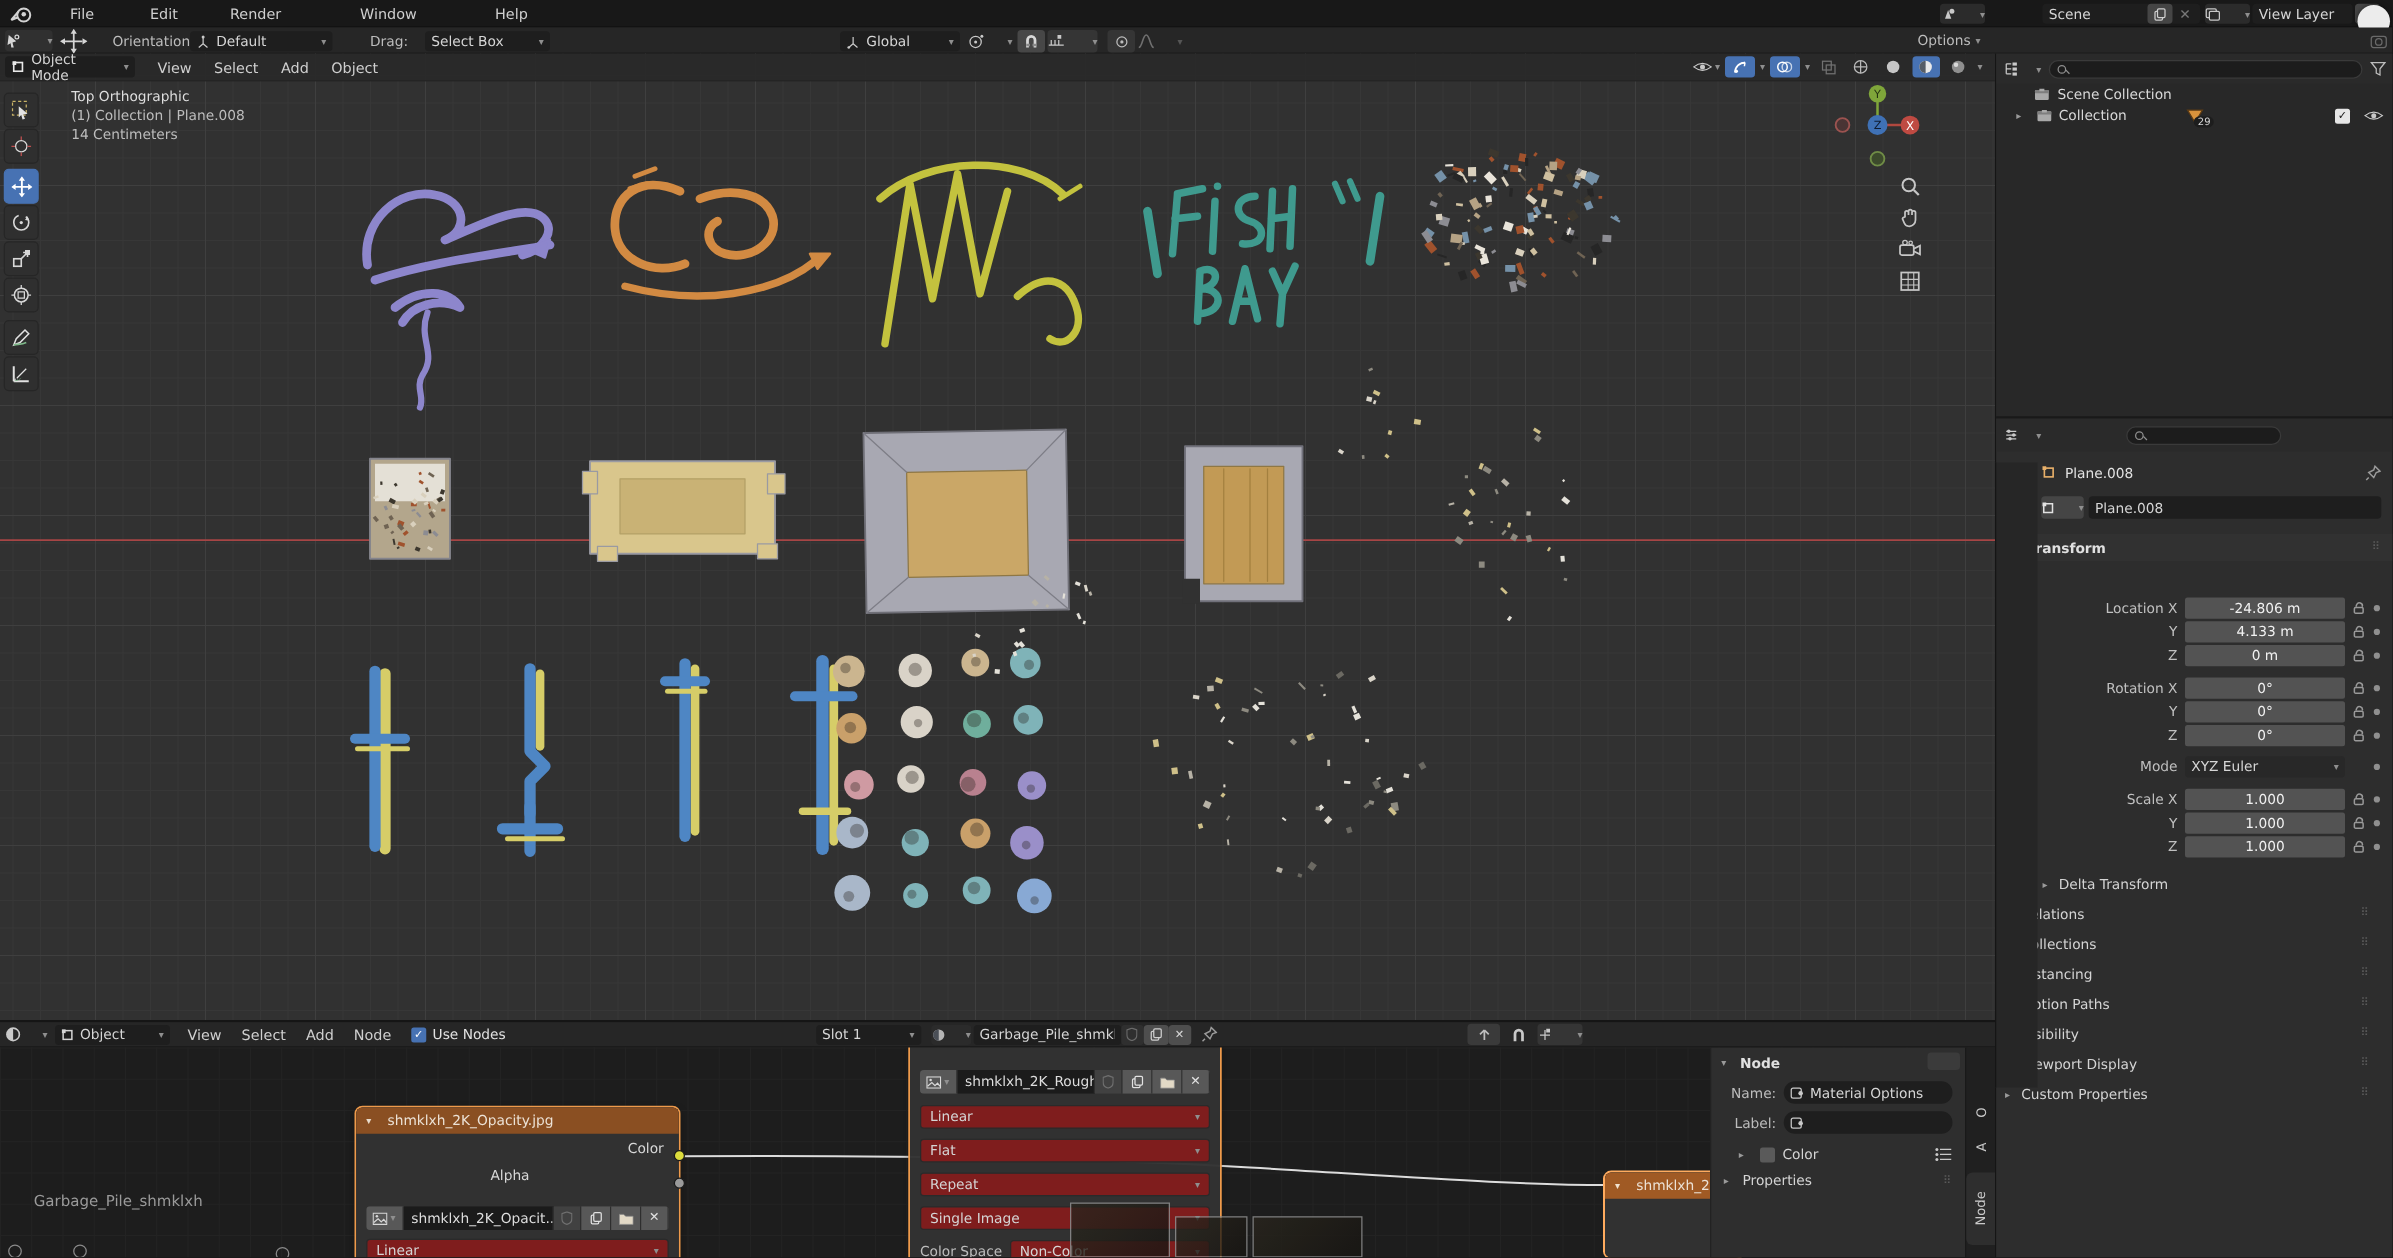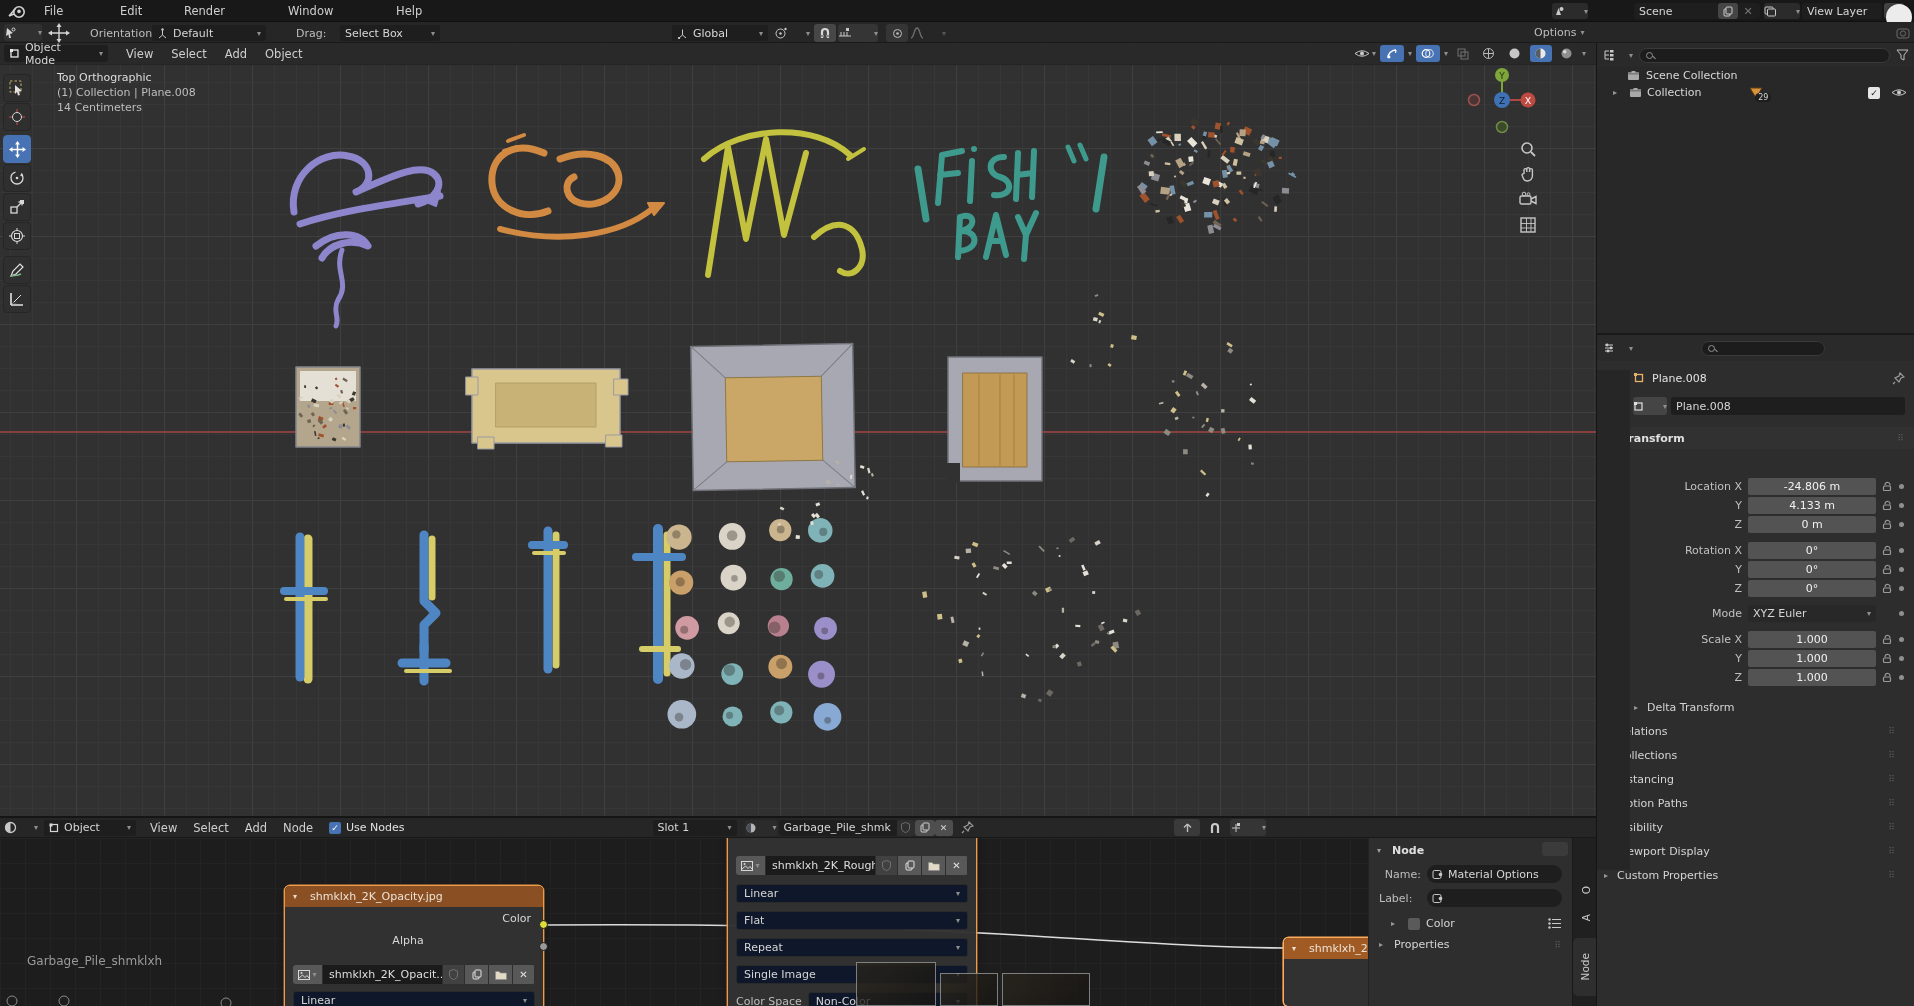--- a/index.html
+++ b/index.html
@@ -27,21 +27,21 @@
 #vp-header{left:0;top:0;width:1596px;height:22px;background:rgba(40,40,40,.92);border-bottom:1px solid #242424;display:flex;align-items:center;gap:2px;position:absolute}
 .tool{position:absolute;left:3px;width:28px;height:28px;background:#2f2f2f;border:1px solid #262626;border-radius:4px;display:flex;align-items:center;justify-content:center}
 .tool.active{background:#4772b3;border-color:#4772b3}
 #node-editor{left:0;top:816px;width:1596px;height:190px;position:absolute}
 #ne-header{position:absolute;left:0;top:2px;width:1596px;height:20px;background:#262626;border-bottom:1px solid #191919;display:flex;align-items:center}
 #ne-canvas{position:absolute;left:0;top:22px;width:1596px;height:168px;background:#1d1d1d;overflow:hidden;
  background-image:linear-gradient(#232323 1px,transparent 1px),linear-gradient(90deg,#232323 1px,transparent 1px);background-size:25px 25px}
 .node{position:absolute;background:rgba(50,50,50,.97);border-radius:5px;box-shadow:0 0 0 1.4px #ee9a4b,0 3px 8px rgba(0,0,0,.45)}
 .node-h{height:21px;background:#8a4f22;border-radius:5px 5px 0 0;display:flex;align-items:center;gap:6px;padding:0 8px;color:#ece2d6;font-size:11px;white-space:nowrap;overflow:hidden}
 .sock{position:absolute;width:9px;height:9px;border-radius:50%;border:1px solid #1a1a1a}
-.ndrop{height:19px;background:#0f172a;border:1px solid #2a2a2a;border-radius:3px;display:flex;align-items:center;padding:0 7px;color:#d5d5d5;margin:4px 8px}
+.ndrop{height:19px;background:#7f1d1d;border:1px solid #2a2a2a;border-radius:3px;display:flex;align-items:center;padding:0 7px;color:#d5d5d5;margin:4px 8px}
 .imgsel{height:19px;display:flex;margin:0 8px;border-radius:3px;overflow:hidden}
 .imgsel .ib{background:#585858;display:flex;align-items:center;justify-content:center;border-right:1px solid #2e2e2e}
 .imgsel .nm{background:#1b1b1b;color:#dedede;display:flex;align-items:center;padding:0 6px;white-space:nowrap;overflow:hidden;border-right:1px solid #2e2e2e}
 .thumb{position:absolute;background:linear-gradient(135deg,rgba(42,38,30,.88),rgba(24,22,18,.88));border:1px solid #8a8a8a;opacity:.9}
 #right-col{position:absolute;left:1596px;top:43px;width:318px;height:963px;background:#282828;border-left:1px solid #151515}
 .search{background:#1c1c1c;border:1px solid #3a3a3a;border-radius:9px;height:15px;display:flex;align-items:center;padding:0 6px;gap:5px}
 .mag{width:7px;height:7px;border:1.4px solid #8f8f8f;border-radius:50%;position:relative;flex:0 0 auto}
 .mag:after{content:"";position:absolute;width:4px;height:1.4px;background:#8f8f8f;transform:rotate(45deg);right:-3.5px;bottom:-1px}
 .trow{position:absolute;left:1632px;width:280px;height:18px;display:flex;align-items:center;gap:6px}
 .trow .lb{width:110px;text-align:right;color:#c0c0c0;flex:0 0 auto}
@@ -57,21 +57,21 @@
 <div id="app">
 
   <div class="a f" style="left:0;top:0;width:1914px;height:22px;background:#181818;border-bottom:1px solid #101010">
     <span class="a" style="left:8px;top:3px">
       <svg width="18" height="16" viewBox="0 0 18 16">
           <circle cx="11" cy="9" r="5.2" fill="none" stroke="#d2d2d2" stroke-width="1.6"></circle>
           <circle cx="11" cy="8.4" r="1.8" fill="#d2d2d2"></circle>
           <path d="M1,13 L7,6 M1,13 L6,11" stroke="#d2d2d2" stroke-width="1.6" fill="none"></path>
         </svg>
     </span>
-    <span class="a menu" style="left:40px;top:4px">File</span>
+    <span class="a menu" style="left:52px;top:4px">File</span>
     <span class="a menu" style="left:116px;top:4px">Edit</span>
     <span class="a menu" style="left:180px;top:4px">Render</span>
     <span class="a menu" style="left:284px;top:4px">Window</span>
     <span class="a menu" style="left:392px;top:4px">Help</span>
     <div class="a f ibtn" style="left:1552px;top:3px;width:36px;height:16px;background:#2b2b2b">
       <svg width="13" height="12" viewBox="0 0 13 12">
           <path d="M4,10 L6.5,3 L9,10 Z" fill="#c9c9c9"></path>
           <circle cx="9.5" cy="4" r="2" fill="#c9c9c9"></circle>
         </svg>
         <span class="chev">▾</span>
@@ -967,21 +967,21 @@
           <span class="lbl" style="width:42px;text-align:right">Name:</span>
           <div class="dd" style="flex:1;height:18px;border-radius:9px">
             <svg width="11" height="11" viewBox="0 0 11 11">
                 <rect x="1" y="1.5" width="8" height="8" rx="1.5" fill="none" stroke="#c9c9c9"></rect>
                 <circle cx="8.5" cy="5.5" r="1.8" fill="#c9c9c9"></circle>
               </svg>
             <span>Material Options</span>
           </div>
         </div>
         <div class="f" style="padding:6px 10px 0 10px;gap:6px">
-          <span class="lbl" style="width:42px;">Label:</span>
+          <span class="lbl" style="width:42px;text-align:right">Label:</span>
           <div class="dd" style="flex:1;height:18px;border-radius:9px">
             <svg width="11" height="11" viewBox="0 0 11 11">
                 <rect x="1" y="1.5" width="8" height="8" rx="1.5" fill="none" stroke="#c9c9c9"></rect>
                 <circle cx="8.5" cy="5.5" r="1.8" fill="#c9c9c9"></circle>
               </svg>
           </div>
         </div>
         <div class="f" style="padding:10px 10px 0 22px;gap:6px">
           <span class="arr">▸</span>
           <span style="width:12px;height:12px;background:#5a5a5a;border-radius:2px"></span>

